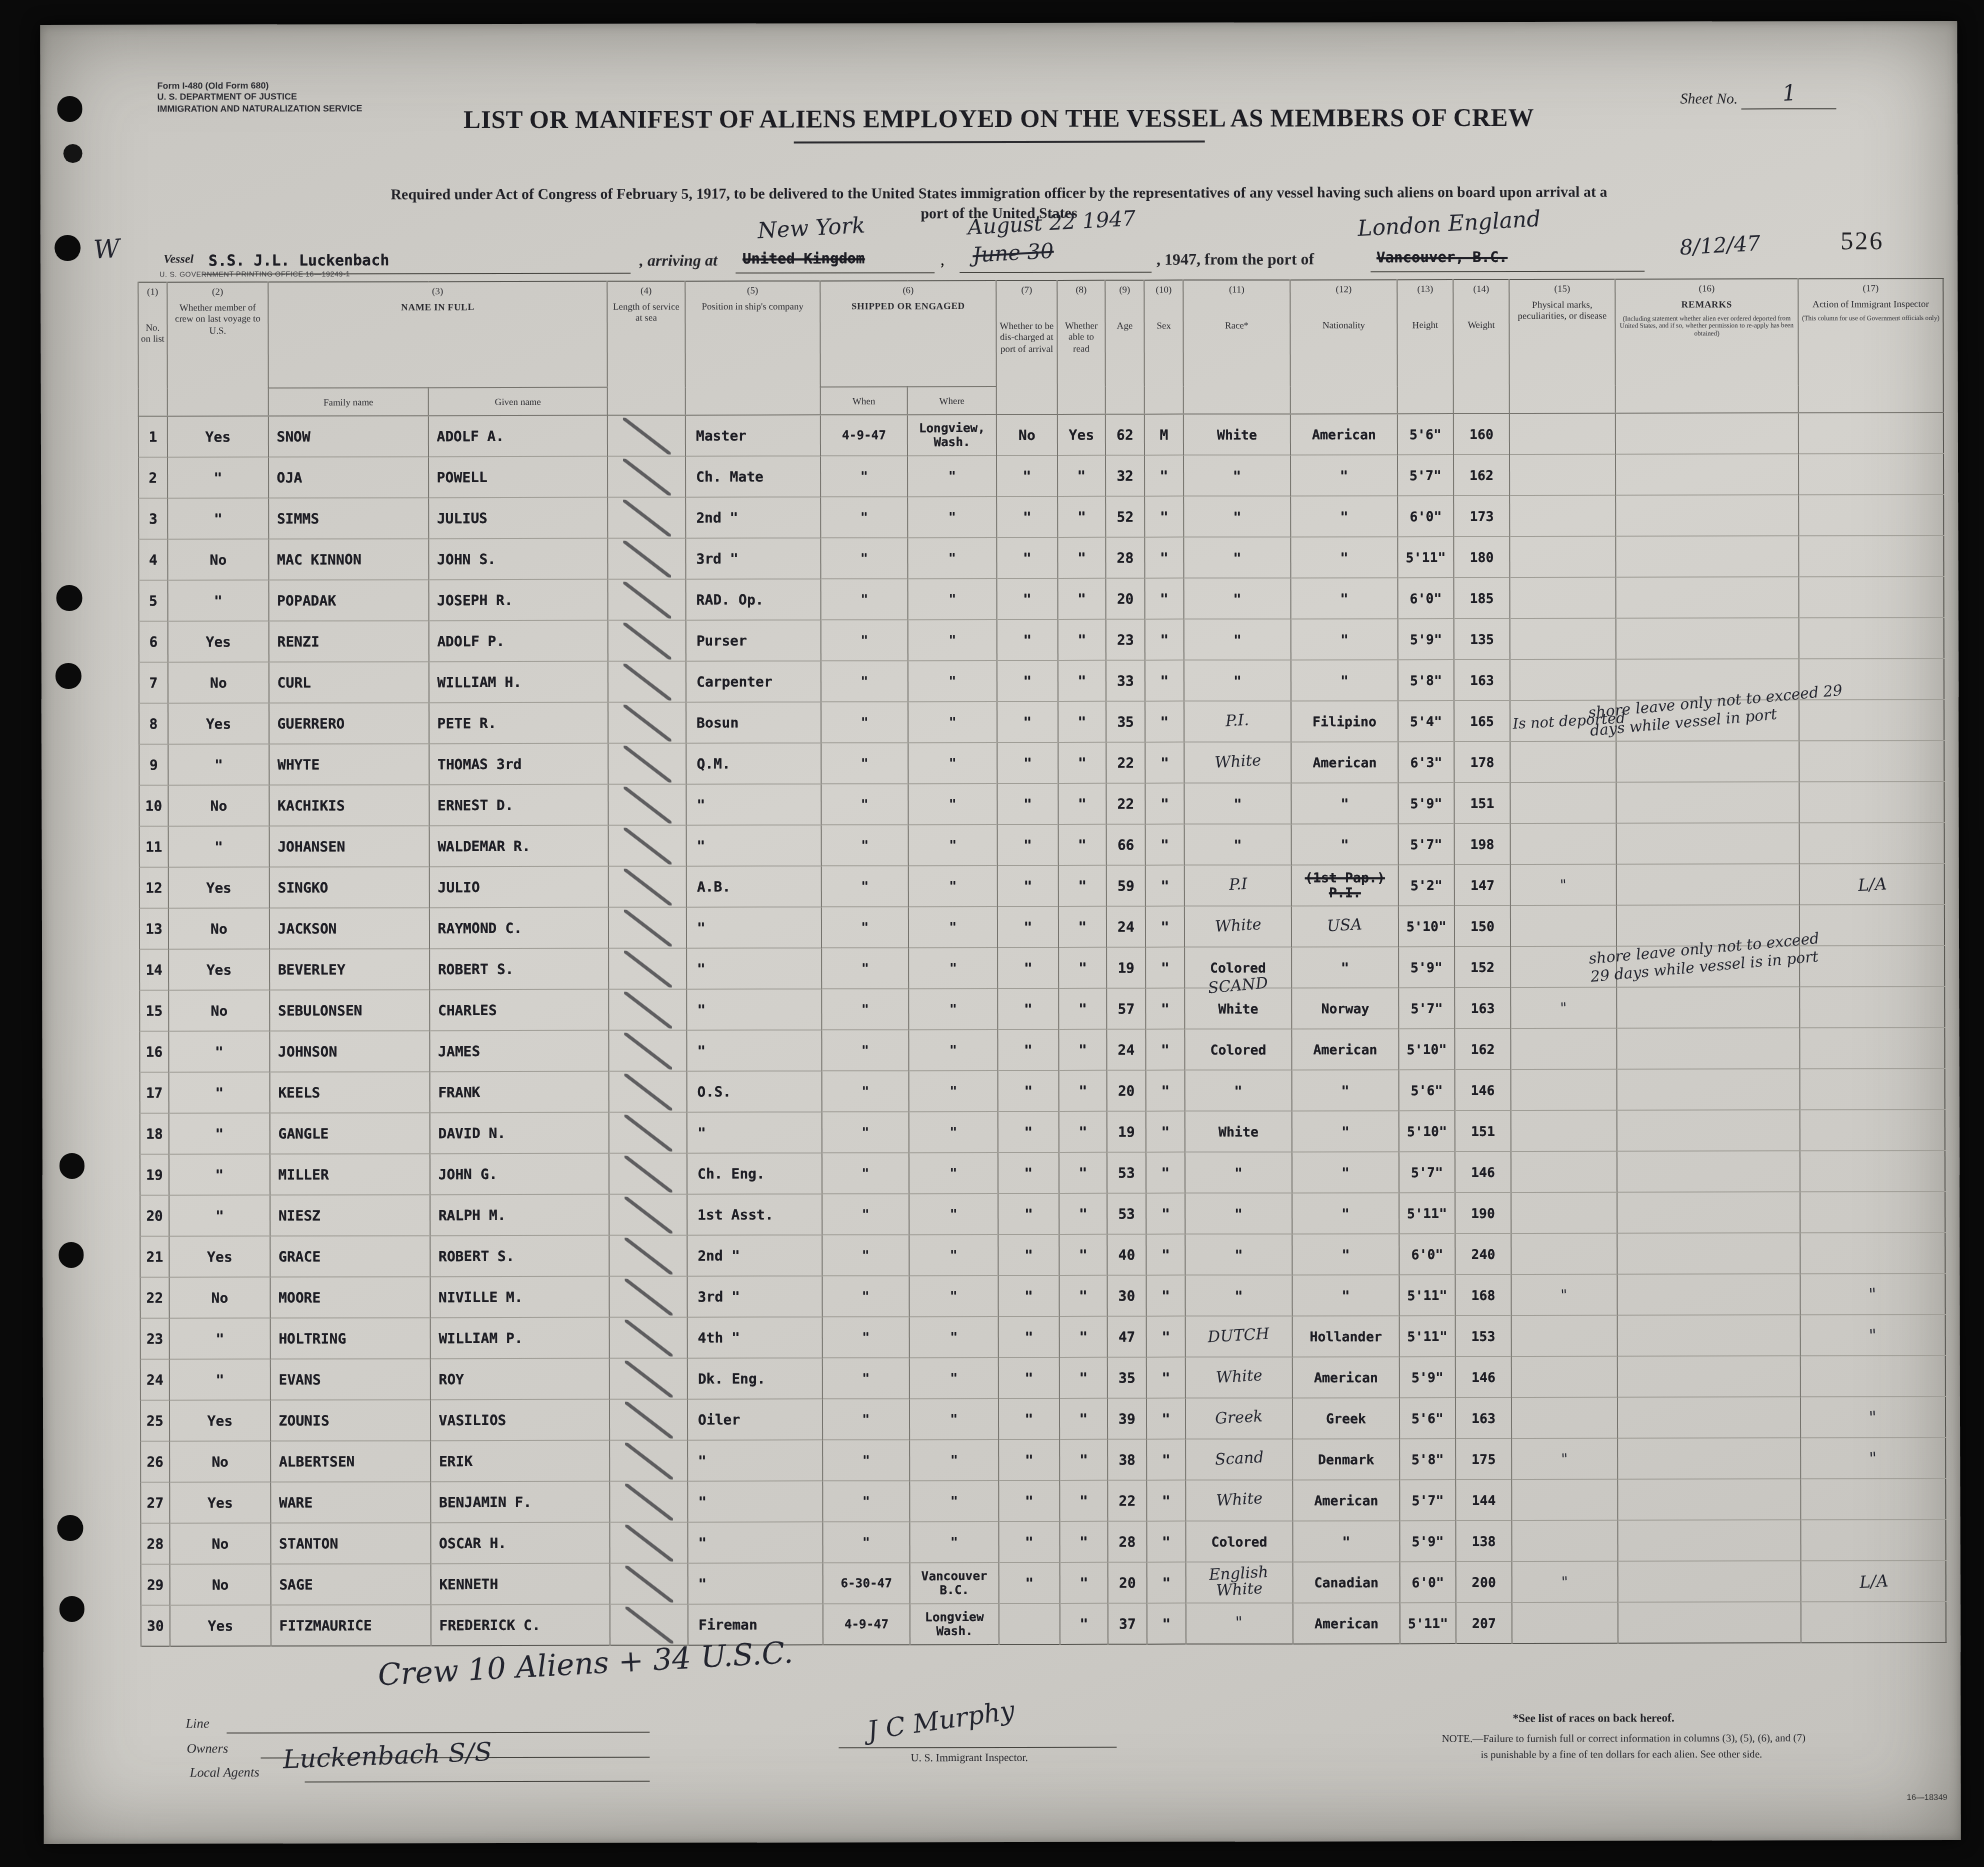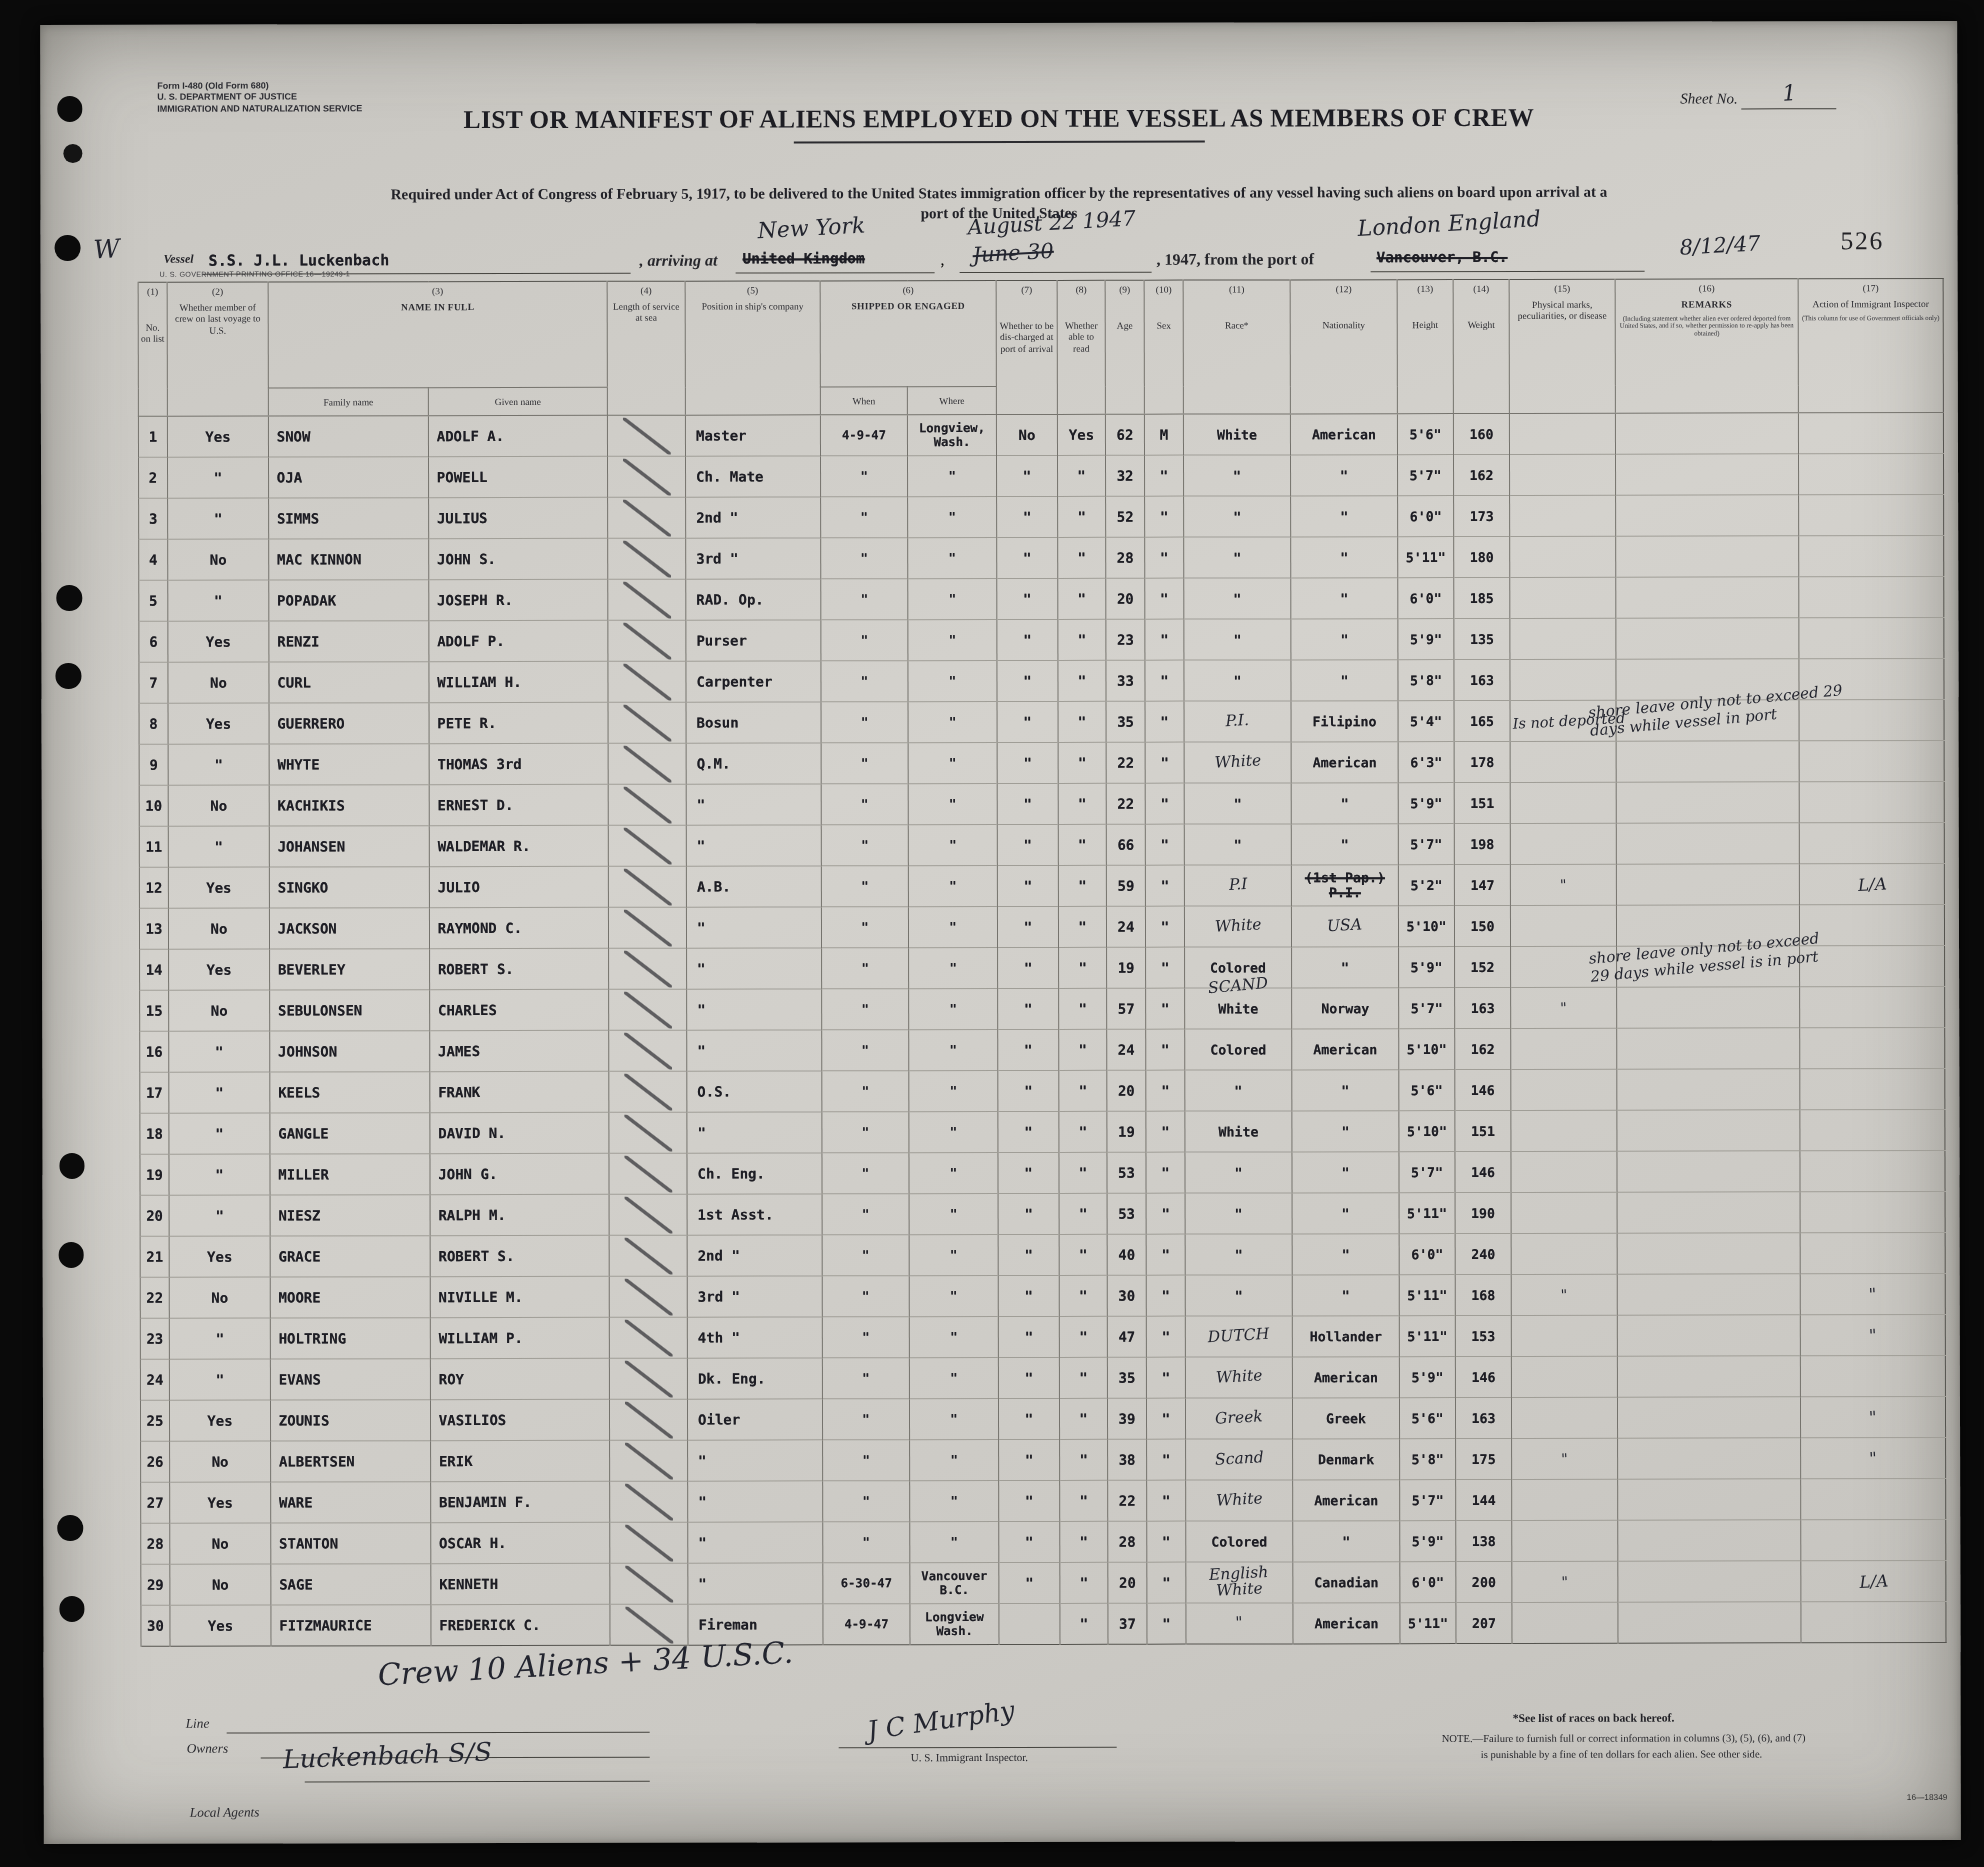--- a/index.html
+++ b/index.html
@@ -914,21 +914,21 @@
           </tr>
         </tbody>
     </table>
 
     <div class="hw crew-note">Crew 10 Aliens + 34 U.S.C.</div>
 
     <div class="f-label" style="left:142px;top:1691px;">Line</div>
     <div class="hline" style="left:183px;top:1708px;width:423px;"></div>
     <div class="f-label" style="left:143px;top:1716px;">Owners</div>
     <div class="hline" style="left:217px;top:1733px;width:389px;"></div>
-    <div class="f-label" style="left:146px;top:1740px;margin-top:40px;">Local Agents</div>
+    <div class="f-label" style="left:146px;top:1740px;">Local Agents</div>
     <div class="hline" style="left:261px;top:1757px;width:345px;"></div>
     <div class="hw agents-hw">Luckenbach S/S</div>
 
     <div class="hw sig-hw">J C Murphy</div>
     <div class="hline" style="left:795px;top:1724px;width:278px;"></div>
     <div class="inspector-label">U. S. Immigrant Inspector.</div>
 
     <div class="races-note">*See list of races on back hereof.</div>
     <div class="note1">NOTE.—Failure to furnish full or correct information in columns (3), (5), (6), and (7)</div>
     <div class="note2">is punishable by a fine of ten dollars for each alien.  See other side.</div>

